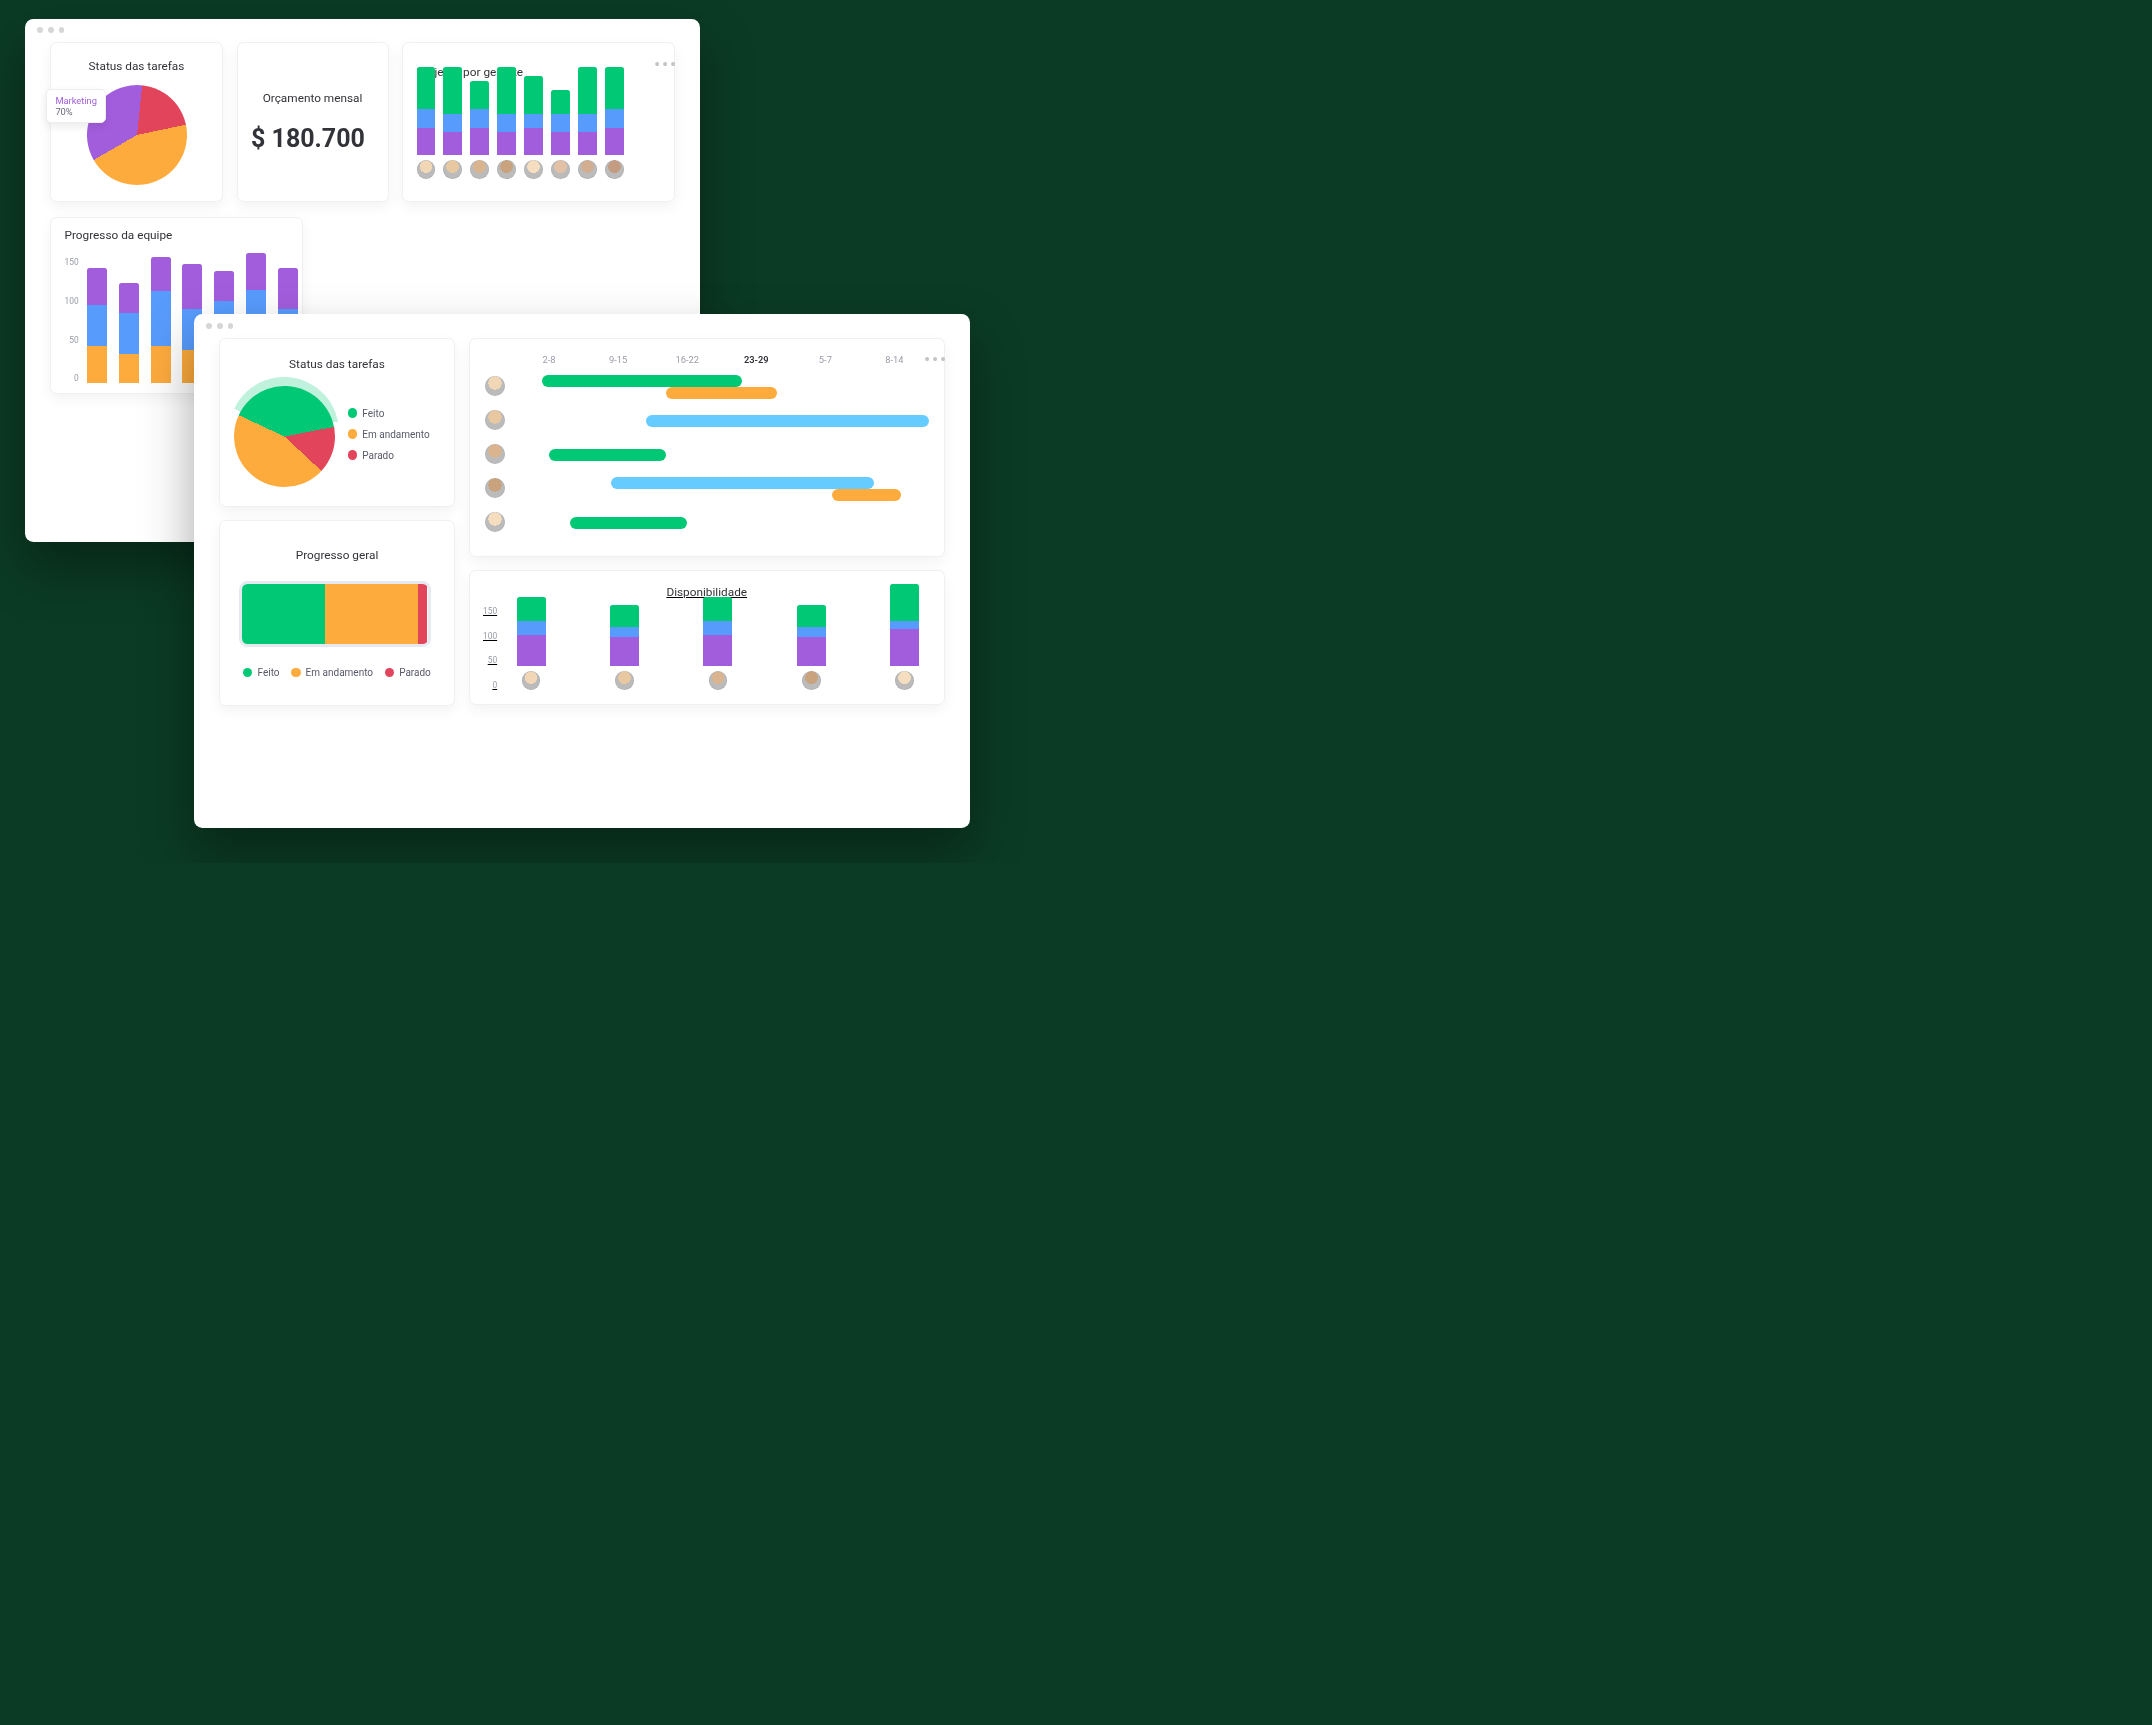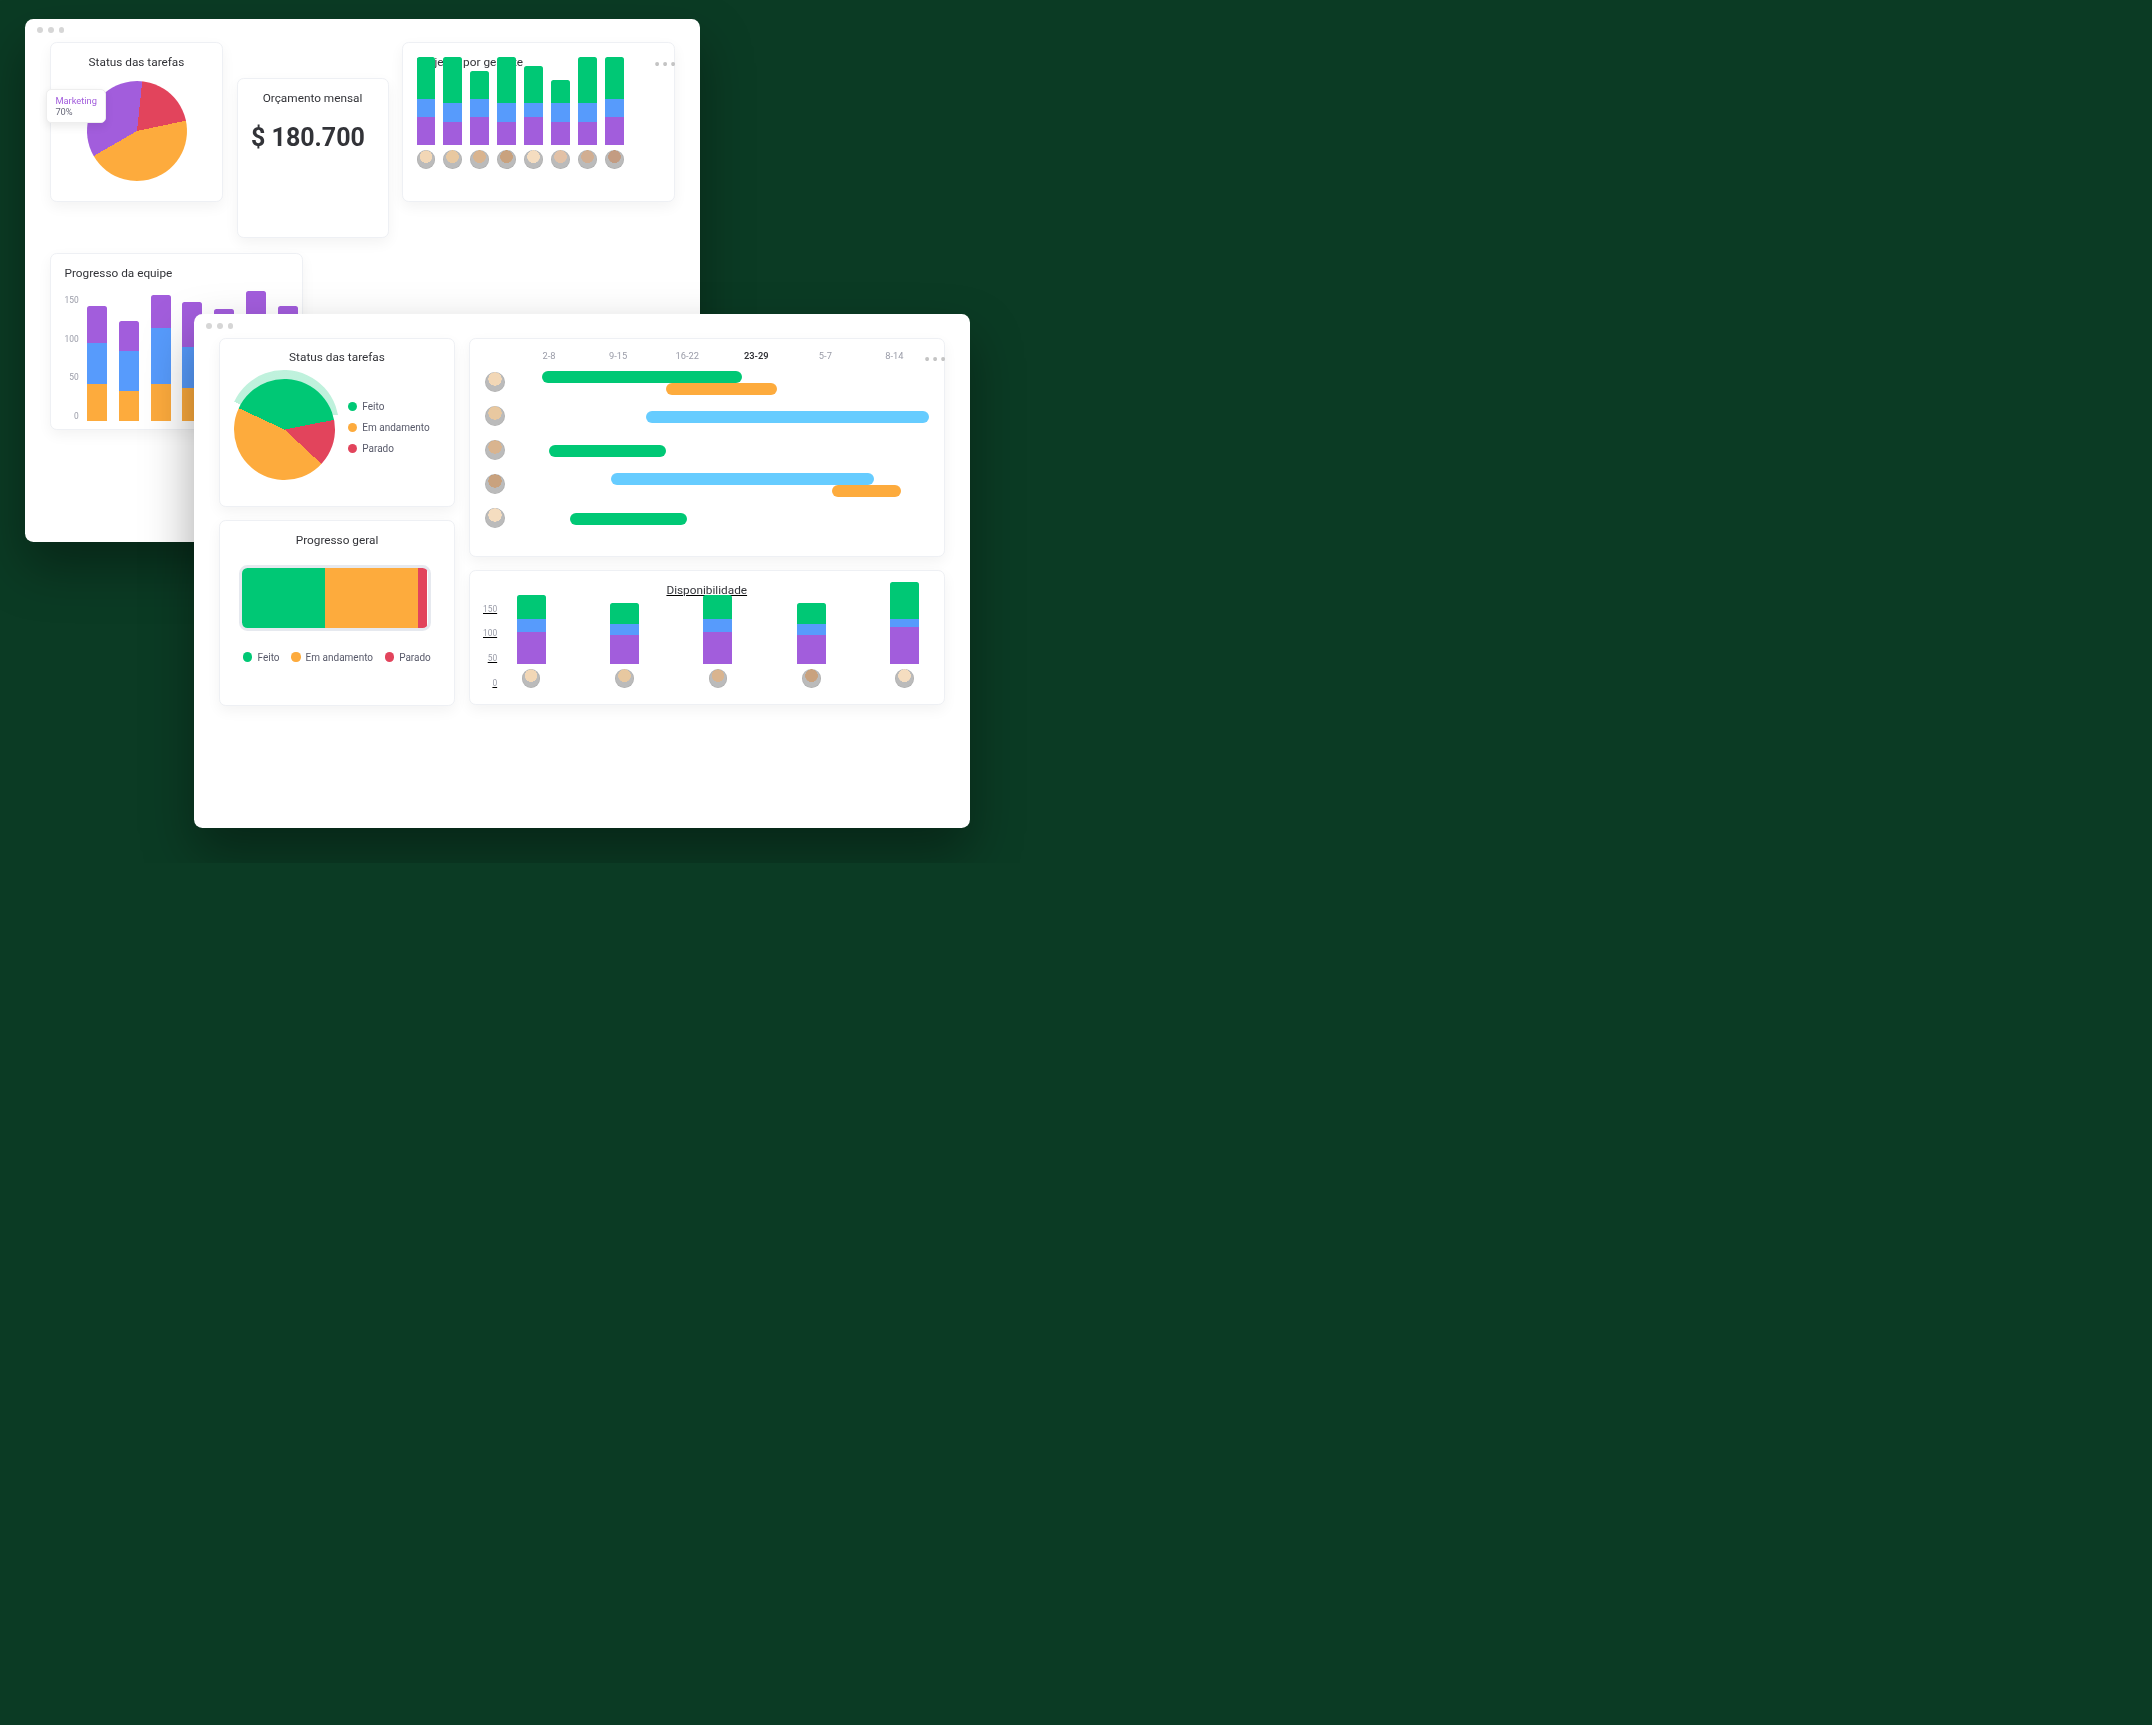--- a/index.html
+++ b/index.html
@@ -45,20 +45,21 @@
   padding: 0 25px 15px 25px;
 }
 .card {
   background: #fff;
   border: 0.8px solid #eef0f4;
   border-radius: 6.7px;
   box-shadow: 0 5px 13.5px rgba(0,0,0,0.05);
   padding: 11.8px 13.5px;
   display: flex;
   flex-direction: column;
+  justify-content: center;
 }
 .card-title {
   font-size: 11.8px;
   color: #323338;
   text-align: center;
   margin-bottom: 6.7px;
 }
 .kpi-value {
   font-size: 25px;
   font-weight: 700;
@@ -184,21 +185,21 @@
 
     <div class="card" style="width:173px; height:160px; position:relative;">
       <div class="card-title">Status das tarefas</div>
       <div class="pie" style="width:100px;height:100px;background:conic-gradient(#a25ddc 0 35%, #e2445c 35% 55%, #fdab3d 55% 100%); transform: rotate(-120deg);"></div>
       <div class="tooltip" style="left:-5px; top:46px;">
         <div class="t-label">Marketing</div>
         <div class="t-val">70%</div>
       </div>
     </div>
 
-    <div class="card" style="width:152px; height:160px;margin-top:36px;">
+    <div class="card" style="width:152px; height:160px;">
       <div class="card-title">Orçamento mensal</div>
       <div class="kpi-value">$ 180.700</div>
     </div>
 
     <div class="card" style="flex:1; height:160px;">
       <div class="card-title" style="text-align:left">Projetos por gerente</div>
       <div class="bars" id="w1-managers-bars" style="height:93px;">
           <div class="col">
             <div class="bar" style="width: 18.6px; height: 88px;">
               <div class="seg" style="background: rgb(162, 93, 220); height: 31.5789%;"></div>

